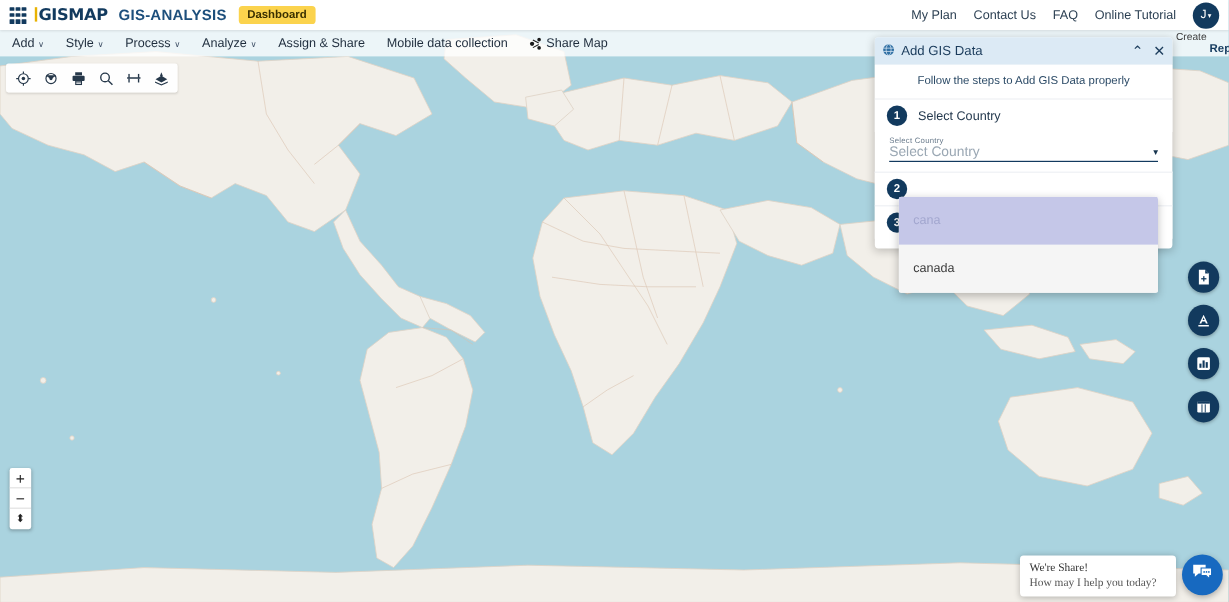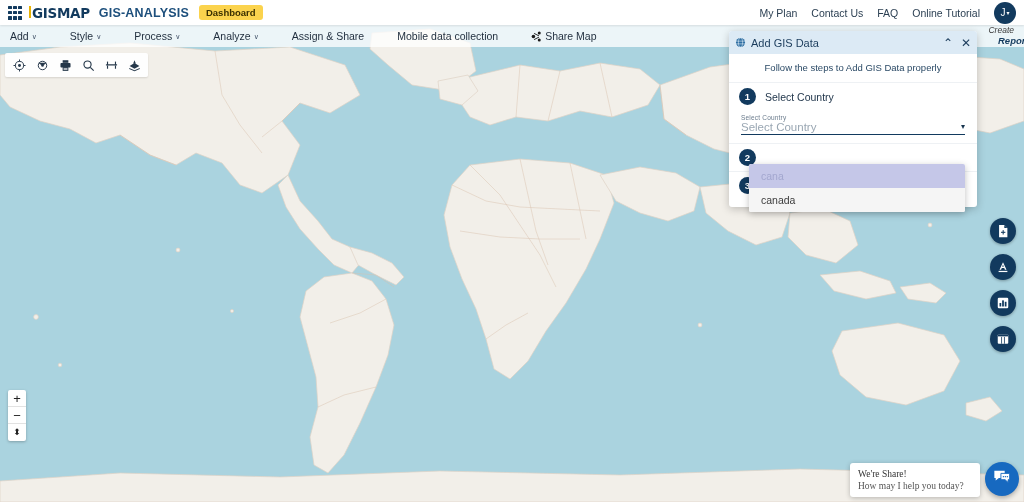--- a/index.html
+++ b/index.html
@@ -52,21 +52,21 @@
     background: #123a5e; color: #fff; font-size: 10px;
     display: flex; align-items: center; justify-content: center;
     gap: 1px; cursor: pointer;
   }
   .avatar .caret { font-size: 6px; }
 
   
   .menubar {
     position: absolute; top: 25px; left: 0; width: 1024px; height: 22px;
     background: rgba(255,255,255,0.78);
-    display: flex; align-items: flex-end; gap: 15px;
+    display: flex; align-items: flex-end; gap: 0px;
     font-size: 10.5px; color: #1f2d3d; z-index: 50;
   }
   .menu-item {
     display: flex; align-items: center; gap: 3px;
     padding: 0 9px; height: 22px; cursor: pointer; white-space: nowrap;
   }
   .menu-item:first-child { padding-left: 10px; }
   .chev { font-size: 7px; color: #44546a; position: relative; top: 1px; }
   .share-ic { width: 11px; height: 11px; display: inline-block; }
 
@@ -107,23 +107,23 @@
     position: absolute; left: 32px; top: 394px; z-index: 40; cursor: pointer;
   }
   .maptype-label { font-size: 9.5px; color: #1f2d3d; margin-bottom: 2px; font-weight: 500;}
   .maptype-thumb {
     width: 42px; height: 42px; border: 1.5px solid #5a6b7c; border-radius: 5px;
     background: #a9d0de; overflow: hidden;
   }
 
   
   .create-report {
-    position: absolute; right: 10px; top: 26px; width: 44px;
-    text-align: right; font-size: 8.5px; color: #3b3b3b; line-height: 1.15;
-    z-index: 55; cursor: pointer; font-style: italic;
+    position: absolute; right: 0; top: 26px; width: 44px;
+    text-align: left; font-size: 8.5px; color: #3b3b3b; line-height: 1.15;
+    z-index: 55; cursor: pointer;
   }
   .create-report b { color: #143a5e; font-size: 9.5px; padding-left: 28px; }
   .rail {
     position: absolute; right: 8px; top: 218px; z-index: 45;
     display: flex; flex-direction: column; gap: 10px;
   }
   .rail-btn {
     width: 26px; height: 26px; border-radius: 50%;
     background: #123a5e; color: #fff;
     display: flex; align-items: center; justify-content: center;
@@ -168,21 +168,21 @@
   }
   .fplaceholder { font-size: 11.5px; color: #9aa7b3; }
   .fcaret { font-size: 8px; color: #17354f; position: relative; top: -2px; }
 
   .dropdown {
     position: absolute; left: 20px; top: 133px; width: 216px;
     background: #fff; z-index: 95; border-radius: 2px;
     box-shadow: 0 2px 7px rgba(0,0,0,0.25); overflow: hidden;
   }
   .dd-item {
-    height: 24px; display: flex; align-items: center;
+    height: 40px; display: flex; align-items: center;
     padding-left: 12px; font-size: 10.5px; color: #3c3c3c; cursor: pointer;
     background: #fff;
   }
   .dd-item.hl { background: #c5c7e8; color: #a3a7cf; }
   .dd-item.alt { background: #f5f5f5; }
 
   
   .chat-bubble {
     position: absolute; right: 44px; bottom: 5px; width: 130px;
     background: #fff; border-radius: 3px; padding: 6px 8px;

